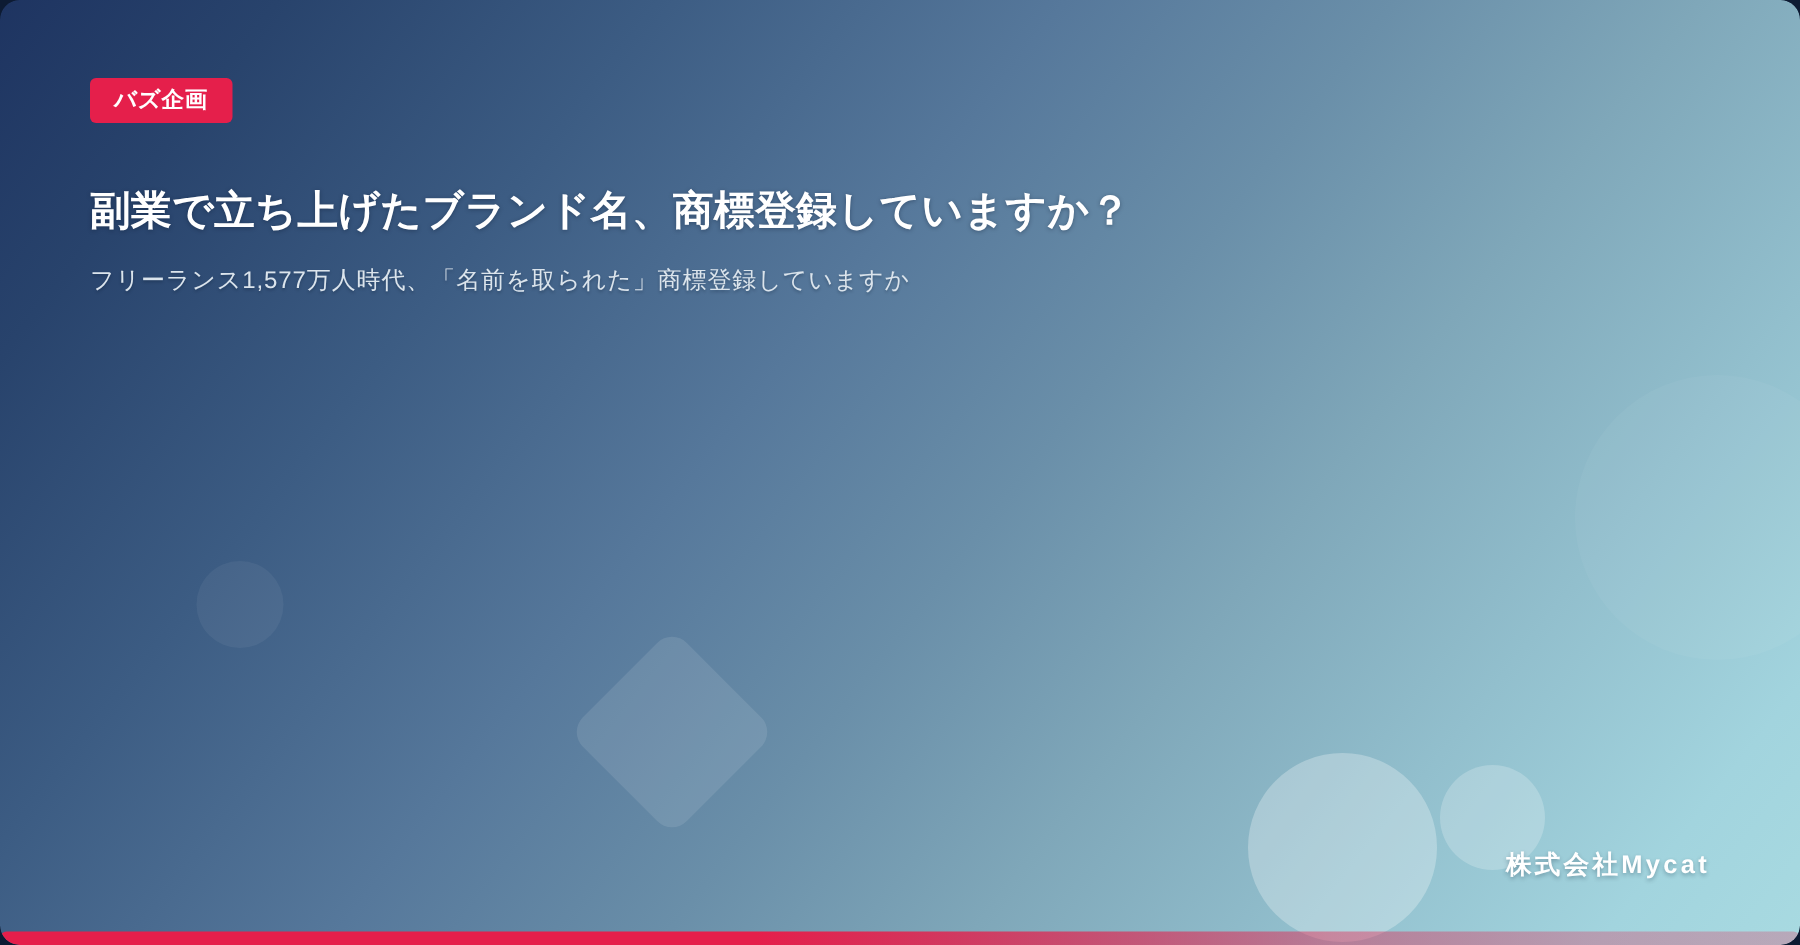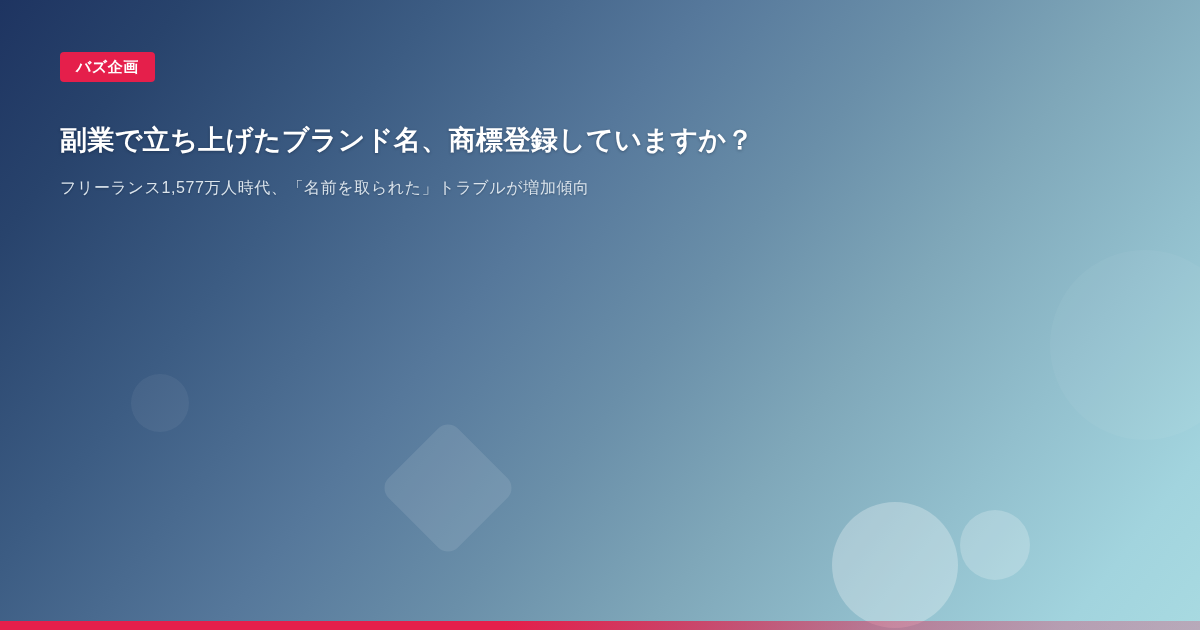--- a/index.html
+++ b/index.html
@@ -1,15 +1,15 @@
 <!DOCTYPE html>
 <html><head>
 <meta charset="utf-8">
 <style>
-  * { margin:0; padding:0; box-sizing:border-box; }
+  * { margin:0; padding:0; box-sizing:border-box;border-radius:13px; }
   html, body { width:1200px; height:630px; overflow:hidden; }
   body {
     font-family: "Liberation Sans", "DejaVu Sans", sans-serif;
     background:#0d1b33;
   }
 
   #card {
     position:relative;
     width:1200px;
     height:630px;
@@ -131,18 +131,19 @@
   <div class="blob" id="blob-left"></div>
   <div id="diamond"></div>
   <div class="blob" id="blob-big"></div>
   <div class="blob" id="blob-small"></div>
 
   <div id="content">
     <div id="badge">バズ企画</div>
 
     <h1 id="title">副業で立ち上げたブランド名、商標登録していますか？</h1>
 
-    <p id="subtitle">フリーランス1,577万人時代、「名前を取られた」トラブルが増加傾向</p>
+    <p id="subtitle">フリーランス1,577万人時代、「名前を取られた」商標登録していますか</p>
   </div>
 
+  <div id="brand">株式会社Mycat</div>
 
   <div id="accent-bar"></div>
 </div>
 
 </body></html>

